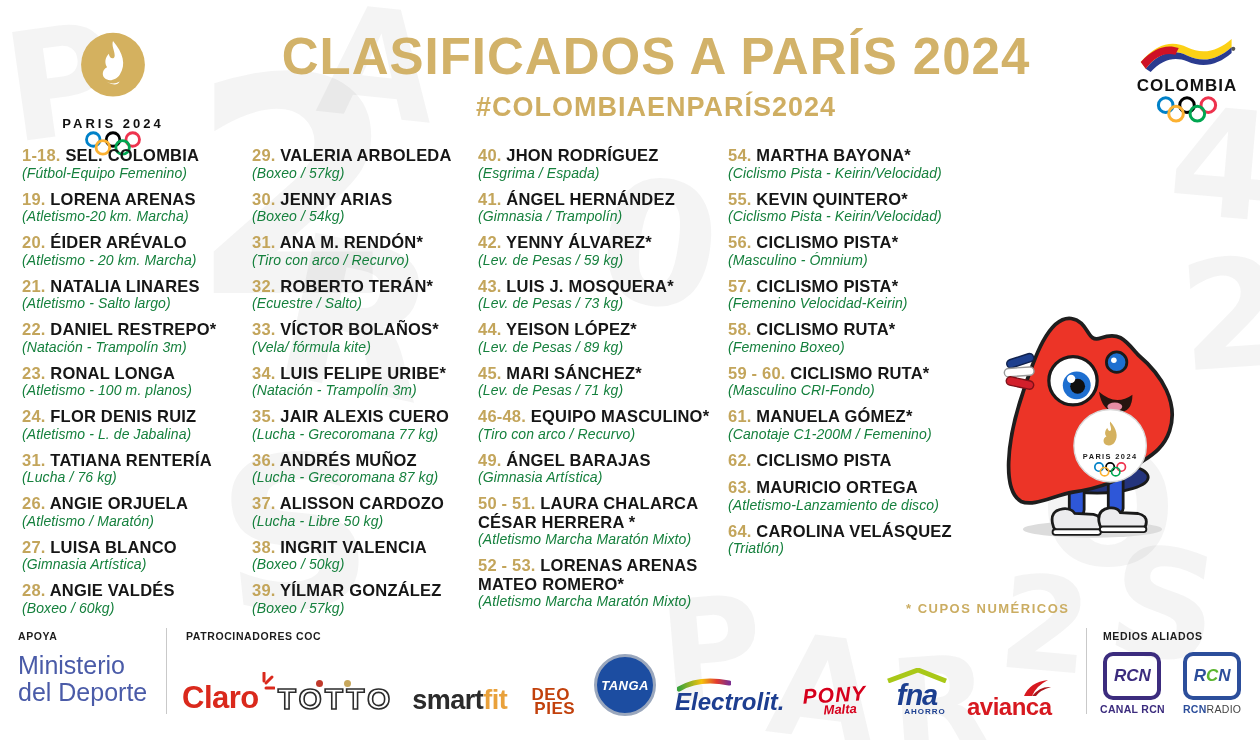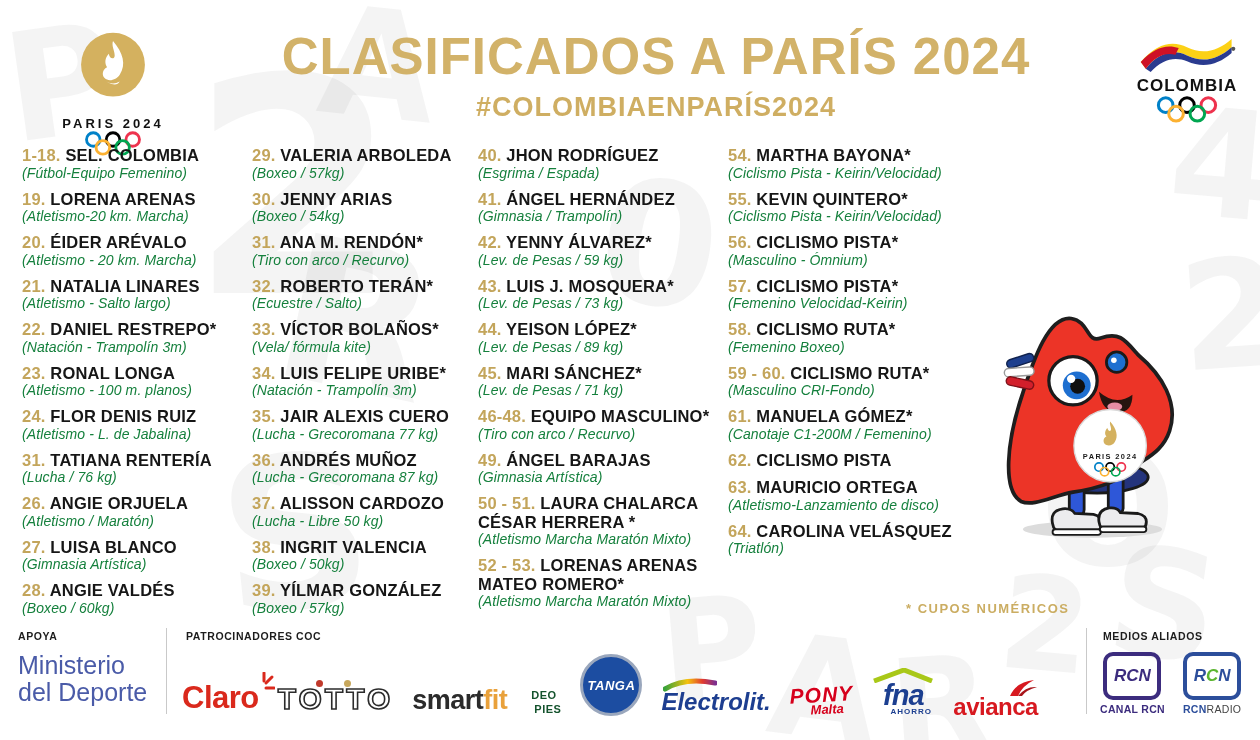--- a/index.html
+++ b/index.html
@@ -39,21 +39,21 @@
   .sp{display:flex;flex-direction:column;align-items:center;justify-content:center;}
   .claro{font-size:31px;font-weight:bold;color:#da291c;position:relative;letter-spacing:-.5px;}
   .claro svg{position:absolute;right:-16px;top:-8px;}
   .totto{font-size:30px;font-weight:bold;letter-spacing:3px;color:transparent;
          -webkit-text-stroke:1.6px #2b2b2b;position:relative;}
   .tdot{position:absolute;width:7px;height:7px;border-radius:50%;top:-2px;}
   .tdot1{left:38px;background:#c0392b;}
   .tdot2{left:66px;background:#c8a85d;}
   .smartfit{font-size:27px;font-weight:bold;letter-spacing:-.5px;}
   .smartfit .sa{color:#2b2b2b;} .smartfit .sb{color:#e9a13b;}
-  .deopies{font-size:11px;line-height:14px;font-weight:bold;color:#14532d;letter-spacing:.5px;}
+  .deopies{font-size:17px;line-height:14px;font-weight:bold;color:#c2410c;letter-spacing:.5px;}
   .deopies .l2{margin-left:8px;}
   .tanga{width:56px;height:56px;border-radius:50%;background:#1c4da1;border:3px solid #9aa7bd;
          display:flex;align-items:center;justify-content:center;position:relative;}
   .tanga .tg{color:#fff;font-size:13px;font-weight:bold;font-style:italic;letter-spacing:.5px;}
   .electrolit{font-size:24px;font-weight:bold;font-style:italic;color:#1d3e90;position:relative;}
   .electrolit svg{position:absolute;left:2px;top:-12px;}
   .pony{transform:rotate(-3deg);text-align:center;color:#d6001c;}
   .pony .p1{font-size:21px;font-weight:bold;font-style:italic;letter-spacing:1px;line-height:18px;}
   .pony .p2{font-size:13px;font-weight:bold;font-style:italic;margin-left:10px;line-height:12px;}
   .fna{text-align:center;color:#1c3f90;}

